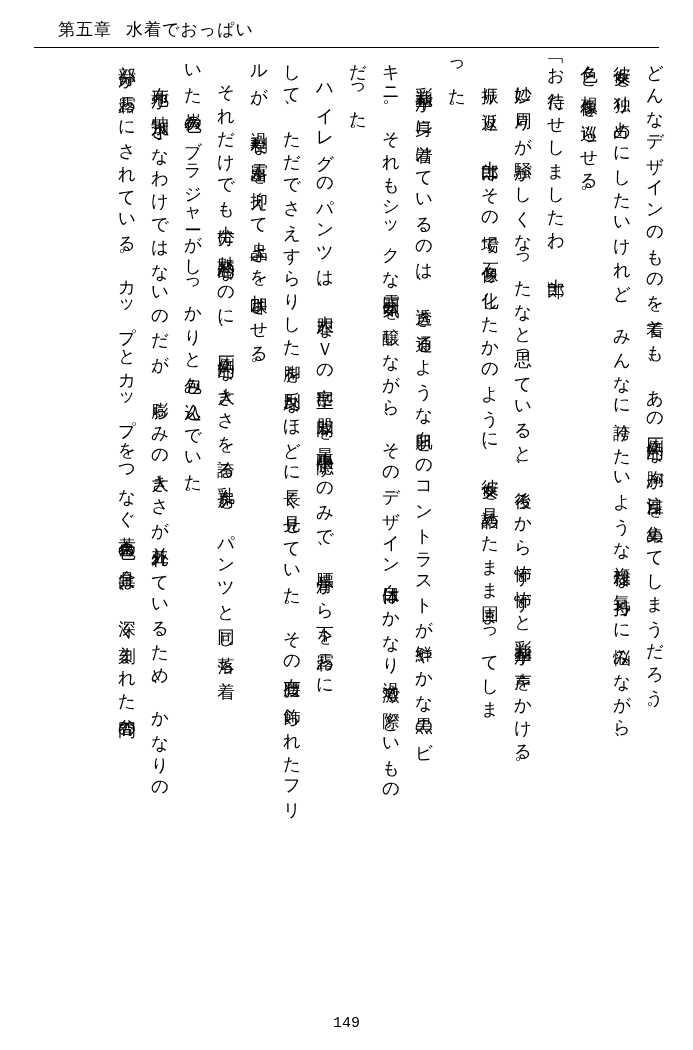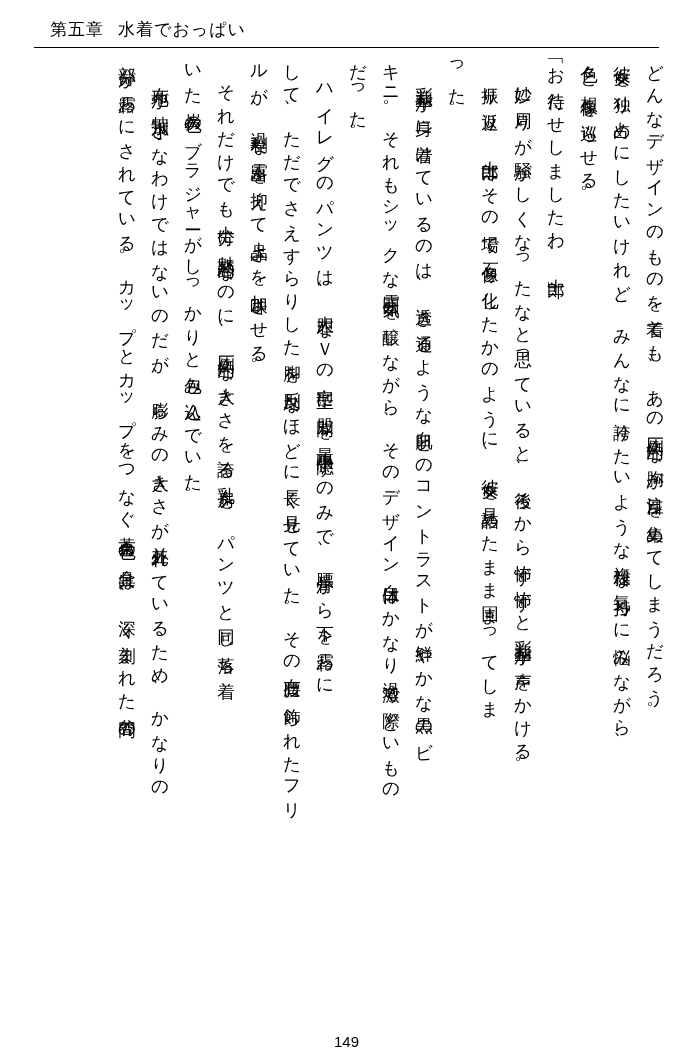--- a/index.html
+++ b/index.html
@@ -18,21 +18,21 @@
   .page {
     position: relative;
     width: 693px;
     height: 1050px;
     box-sizing: border-box;
     padding: 18px 30px 0 30px;
   }
   .header {
     font-size: 17px;
     letter-spacing: 1px;
-    margin: 0 0 0 20px;
+    margin: 0 0 0 28px;
     white-space: nowrap;
     font-weight: 400;
   }
   .header .chapter-num {
     margin-right: 14px;
   }
   .rule {
     border: none;
     border-top: 1px solid #000;
     margin: 6px 4px 0 4px;
@@ -57,26 +57,26 @@
     letter-spacing: 3.2px;
     height: 940px;
     width: 33px;
     flex: 0 0 33px;
     white-space: pre-wrap;
     overflow: visible;
     font-weight: 400;
   }
   .folio {
     position: absolute;
-    bottom: 0;
+    bottom: 18px;
     left: 0;
     width: 693px;
     text-align: center;
     font-size: 15px;
-    font-family: Liberation Sans, sans-serif;
+    font-family: Liberation Mono, monospace;
   }
 </style>
 </head>
 <body>
 
 <div class="page">
 
   <div class="header">
     <span class="chapter-num">第五章</span><span class="chapter-title">水着でおっぱい</span>
   </div>

